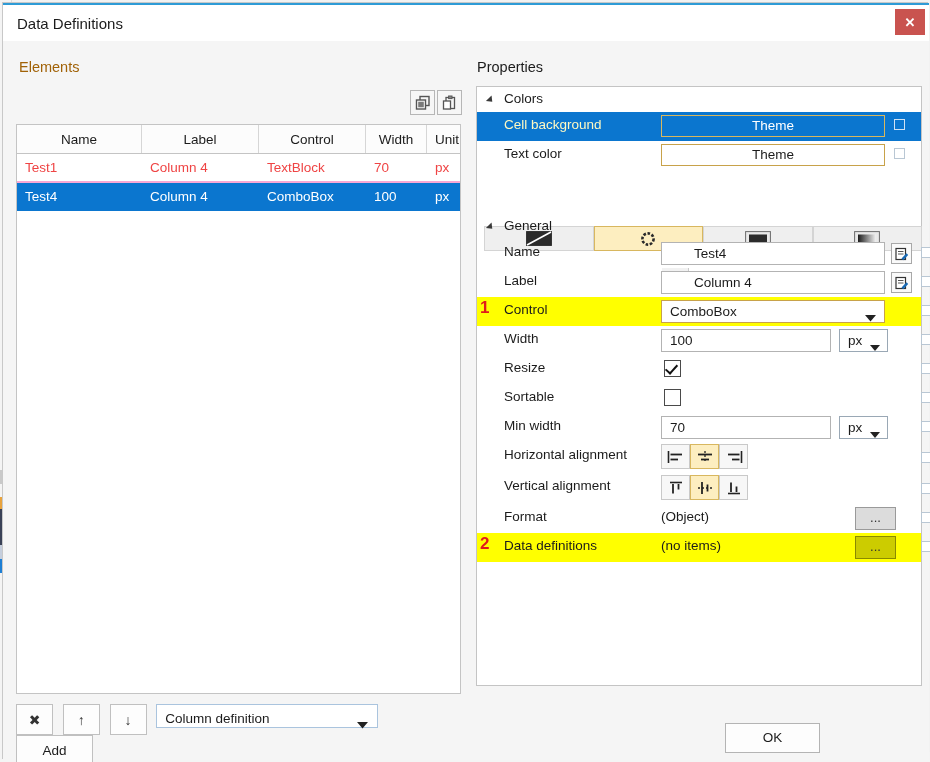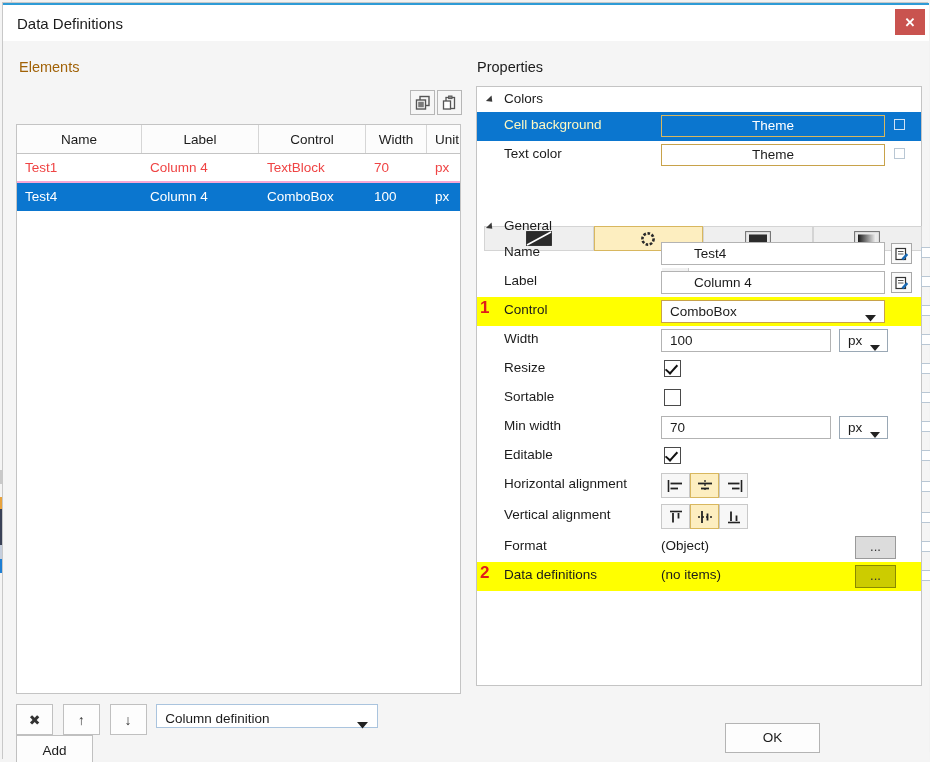--- a/index.html
+++ b/index.html
@@ -396,25 +396,20 @@
             <span class="val">px</span>
             <span class="arw">
               <svg width="10" height="6">
                   <polygon points="0,0 10,0 5,6" fill="#222"></polygon>
                 </svg>
             </span>
           </span>
           <span class="endbox2"></span>
         </div>
 
-        <div class="prow">
-          <span class="plabel">Editable</span>
-          <span class="chk on"></span>
-          <span class="endbox2"></span>
-        </div>
 
         <div class="prow" style="height:31px">
           <span class="plabel">Horizontal alignment</span>
           <span class="aligngrp">
             <span class="al-btn">
               <svg width="18" height="14" viewBox="0 0 18 14">
                 <line x1="1.5" y1="1" x2="1.5" y2="13" stroke="#222" stroke-width="1.6"></line>
                 <line x1="3.5" y1="4.5" x2="15" y2="4.5" stroke="#222" stroke-width="1.8"></line>
                 <line x1="3.5" y1="9.5" x2="11" y2="9.5" stroke="#222" stroke-width="1.8"></line>
               </svg>

